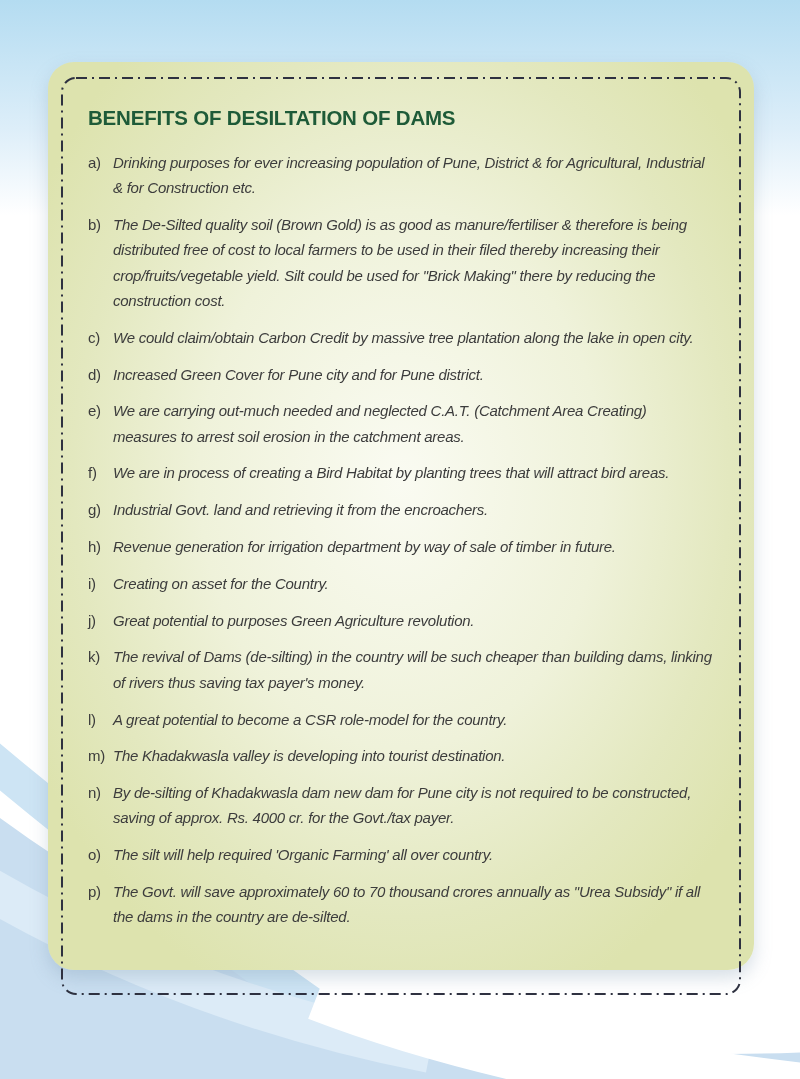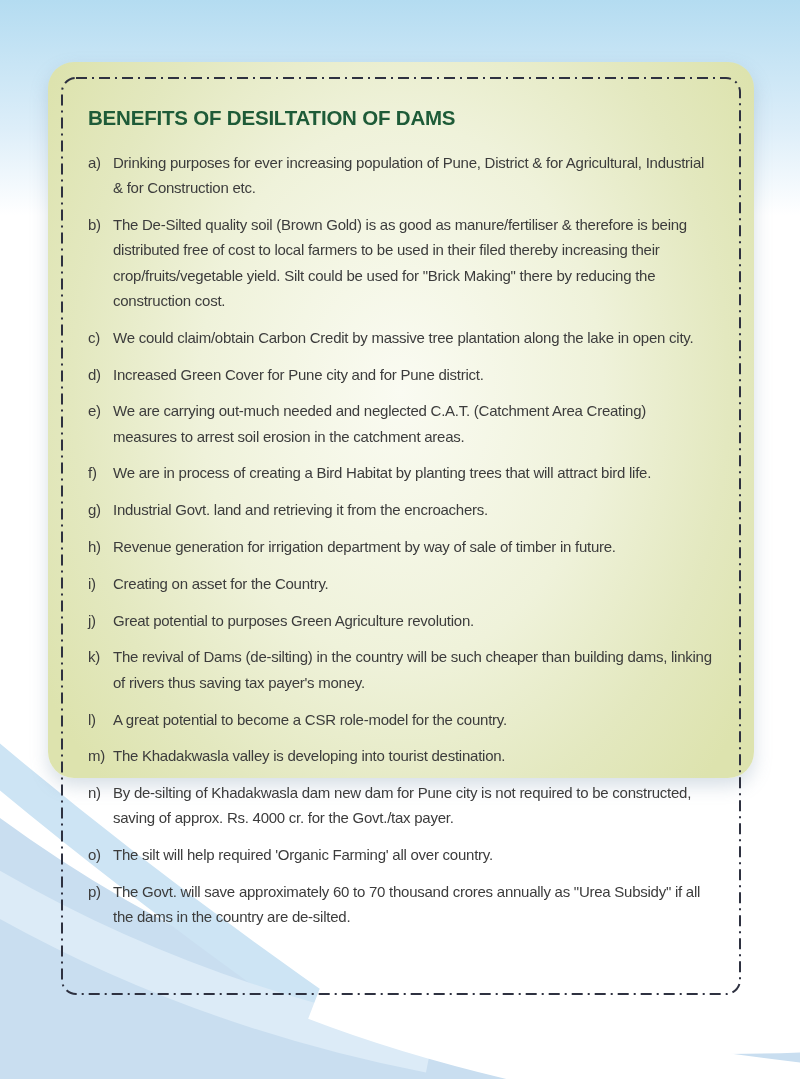--- a/index.html
+++ b/index.html
@@ -15,21 +15,21 @@
   .bg-svg {
     position: absolute; left: 0; top: 0;
     width: 800px; height: 1079px;
     z-index: 0;
   }
 
   
   .card {
     position: absolute;
     left: 48px; top: 62px;
-    width: 706px; height: 716px;
+    width: 706px; height: 908px;
     border-radius: 26px;
     background: radial-gradient(ellipse 420px 560px at 50% 46%,
                 #fafbf2 0%, #eff2da 48%, #e3e8bf 78%, #dde3ae 100%);
     box-shadow: 0 8px 18px rgba(110, 140, 165, 0.28);
     z-index: 1;
   }
   .dash-border {
     position: absolute; left: 0; top: 0;
     width: 706px; height: 948px;
     pointer-events: none;
@@ -59,20 +59,21 @@
     letter-spacing: -0.25px;
     color: #3c3c3c;
   }
   .item .lbl {
     flex: 0 0 25px;
     width: 25px;
   }
   .item .txt {
     flex: 1 1 auto;
     max-width: 600px;
+    font-style: italic;
   }
 
   .page-number {
     position: absolute;
     left: 0; right: 0;
     top: 1030px;
     text-align: center;
     font-size: 15px;
     color: #3a3a3a;
     z-index: 2;
@@ -122,21 +123,21 @@
       <div class="item">
         <span class="lbl">d)</span>
         <span class="txt">Increased Green Cover for Pune city and for Pune district.</span>
       </div>
       <div class="item">
         <span class="lbl">e)</span>
         <span class="txt">We are carrying out-much needed and neglected C.A.T. (Catchment Area Creating) measures to arrest soil erosion in the catchment areas.</span>
       </div>
       <div class="item">
         <span class="lbl">f)</span>
-        <span class="txt">We are in process of creating a Bird Habitat by planting trees that will attract bird life.</span>
+        <span class="txt">We are in process of creating a Bird Habitat by planting trees that will attract bird areas.</span>
       </div>
       <div class="item">
         <span class="lbl">g)</span>
         <span class="txt">Industrial Govt. land and retrieving it from the encroachers.</span>
       </div>
       <div class="item">
         <span class="lbl">h)</span>
         <span class="txt">Revenue generation for irrigation department by way of sale of timber in future.</span>
       </div>
       <div class="item">

